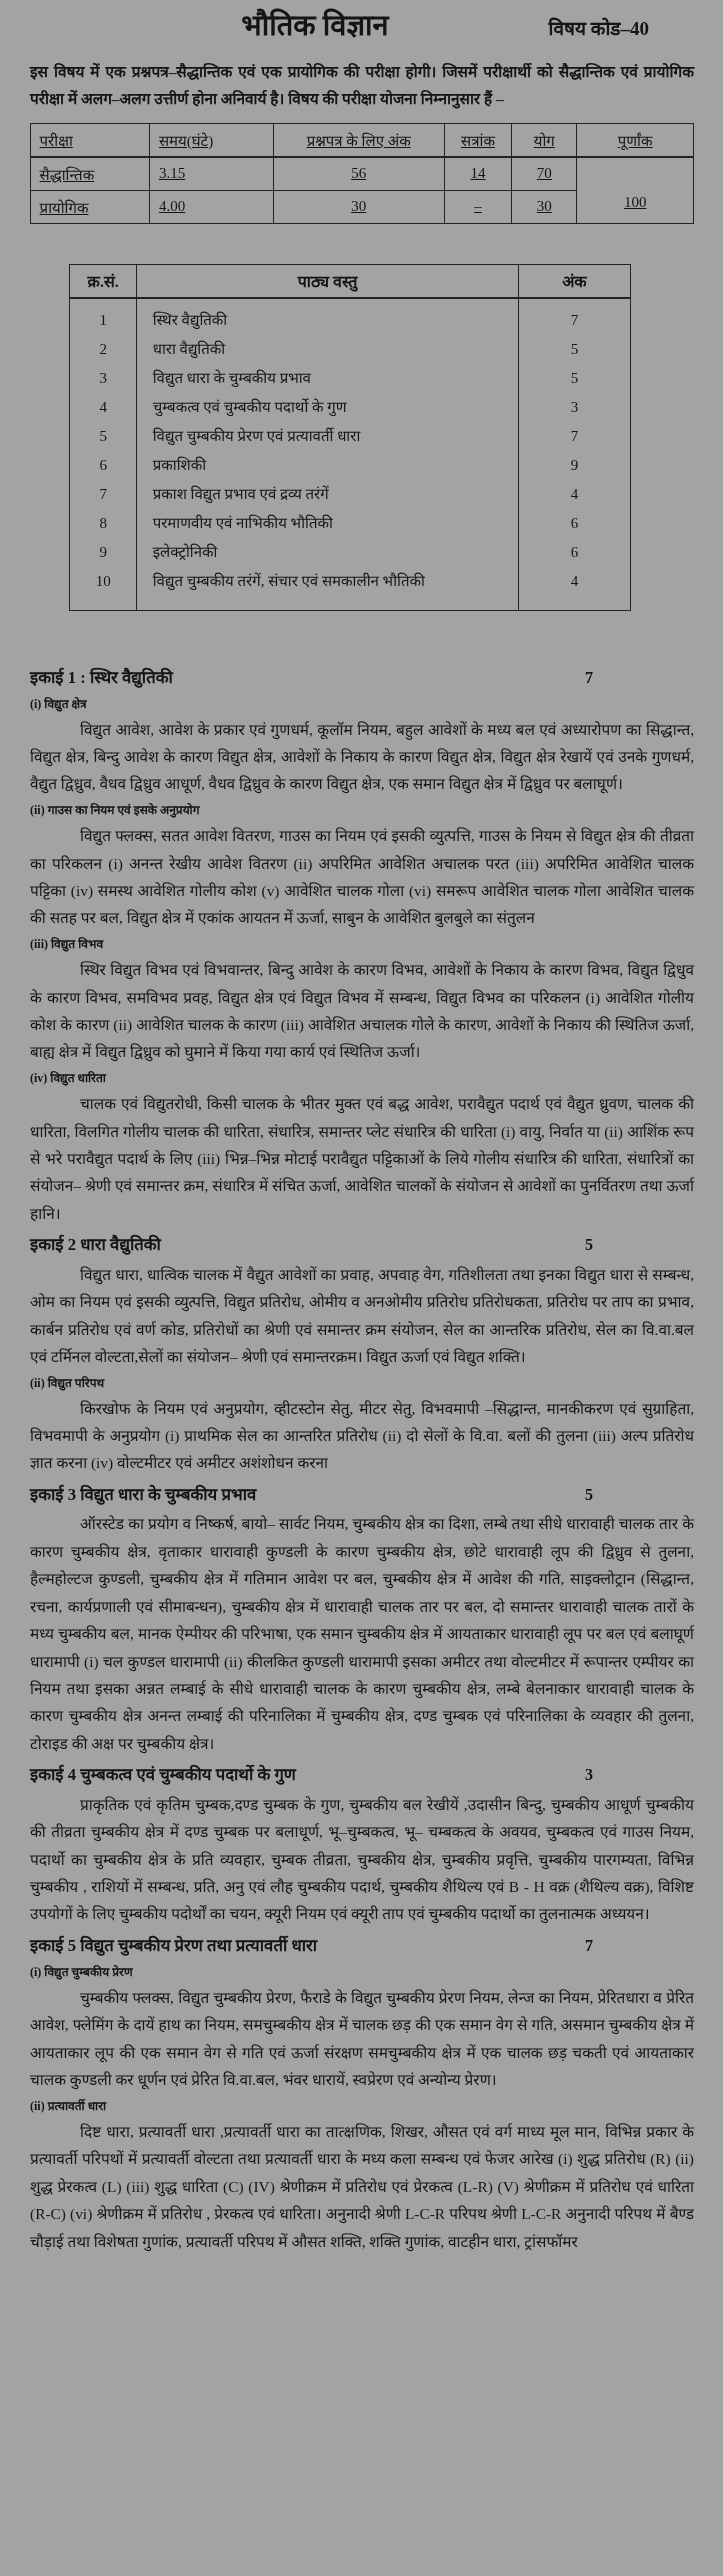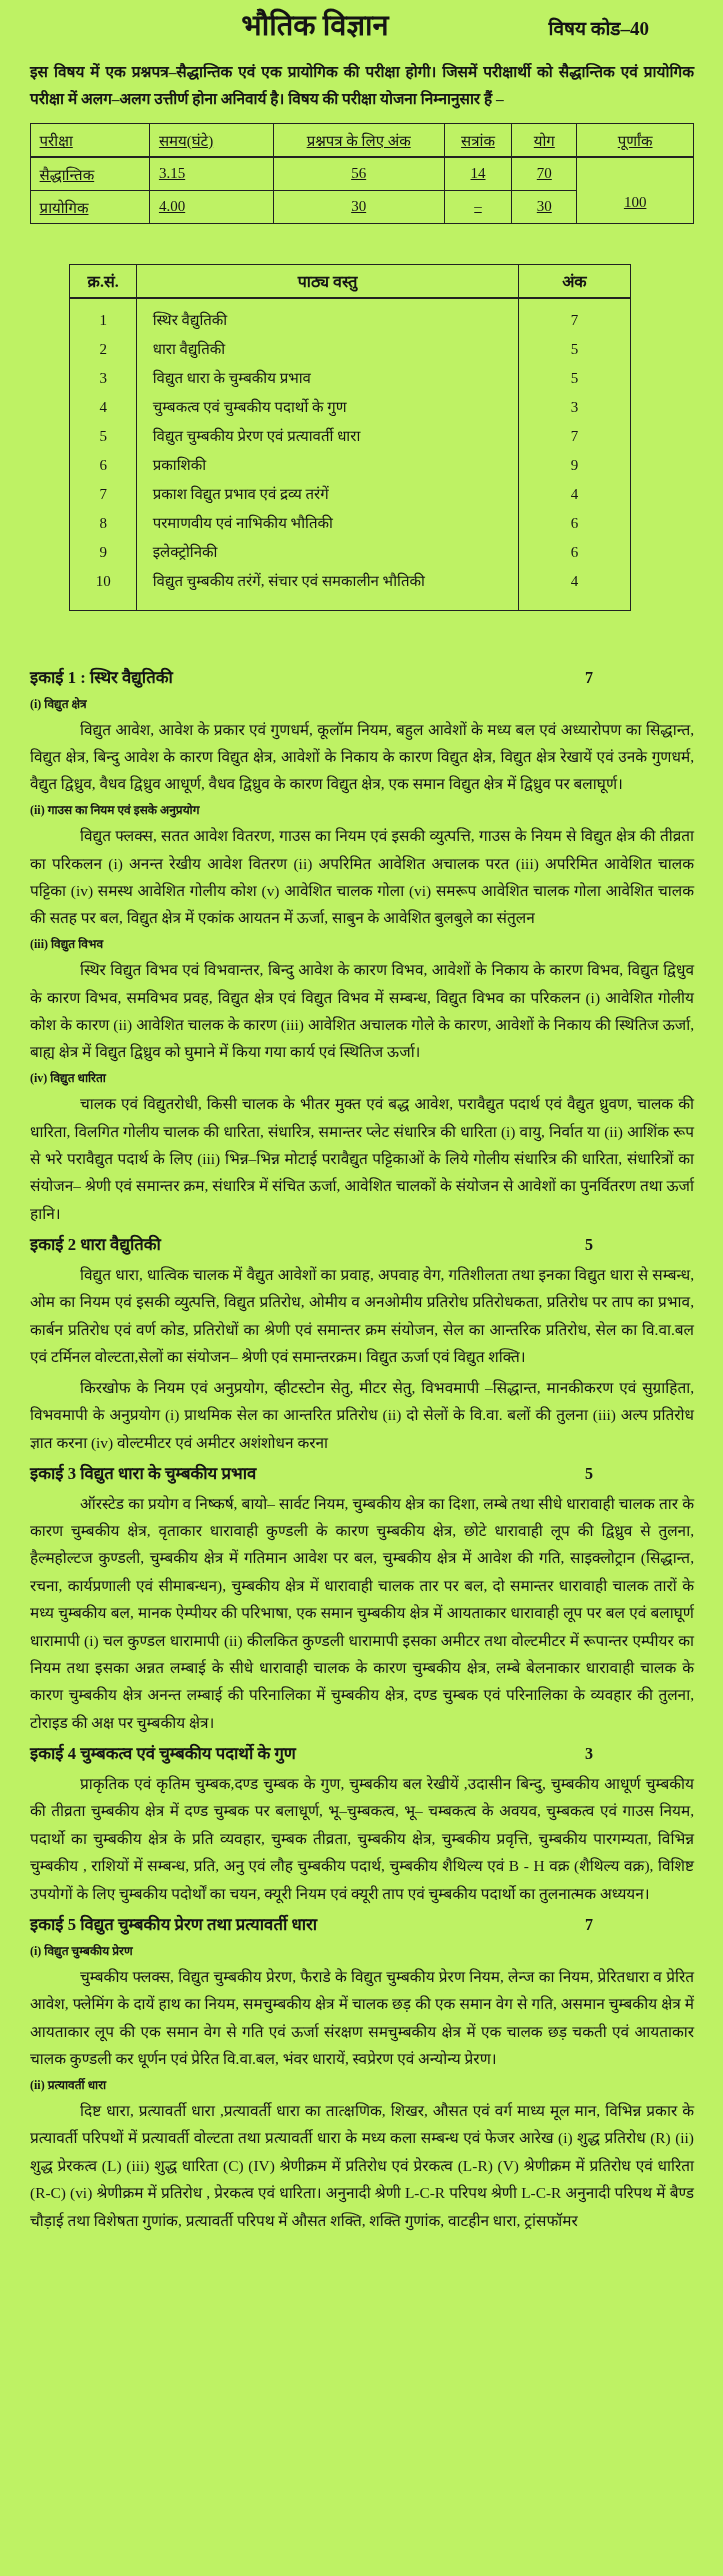--- a/index.html
+++ b/index.html
@@ -1,20 +1,20 @@
 <!DOCTYPE html>
 <html lang="hi" style="font-size:13.7px"><head>
 <meta charset="utf-8">
 <style>
   html,body{margin:0;padding:0;background:#ffffff;}
   .page{
     width:723px;
     min-height:2576px;
     margin:0 auto;
-    background:#bef264;
+    background:#a3a3a3;
     color:#151515;
     box-sizing:border-box;
     padding:5.1px 29px 13.7px 30px;
     font-family:"Liberation Serif","DejaVu Sans",serif;
   }
   
   .title-row{position:relative;height:45px;}
   .doc-title{
     margin:0;padding-right:94px;
     text-align:center;
@@ -200,20 +200,21 @@
 
   <div class="unit">
     <div class="unit-heading">
       <span>इकाई 2 धारा वैद्युतिकी</span>
       <span class="marks">5</span>
     </div>
     <div class="part">
       <p class="part-text">विद्युत धारा, धात्विक चालक में वैद्युत आवेशों का प्रवाह, अपवाह वेग, गतिशीलता तथा इनका विद्युत धारा से सम्बन्ध, ओम का नियम एवं इसकी व्युत्पत्ति, विद्युत प्रतिरोध, ओमीय व अनओमीय प्रतिरोध प्रतिरोधकता, प्रतिरोध पर ताप का प्रभाव, कार्बन प्रतिरोध एवं वर्ण कोड, प्रतिरोधों का श्रेणी एवं समान्तर क्रम संयोजन, सेल का आन्तरिक प्रतिरोध, सेल का वि.वा.बल एवं टर्मिनल वोल्टता,सेलों का संयोजन– श्रेणी एवं समान्तरक्रम। विद्युत ऊर्जा एवं विद्युत शक्ति।</p>
     </div>
     <div class="part">
+      <div class="part-label">(ii) विद्युत  परिपथ</div>
       <p class="part-text">किरखोफ के नियम एवं अनुप्रयोग, व्हीटस्टोन सेतु, मीटर सेतु, विभवमापी –सिद्धान्त, मानकीकरण एवं सुग्राहिता, विभवमापी के अनुप्रयोग (i) प्राथमिक सेल का आन्तरित प्रतिरोध (ii) दो सेलों के वि.वा. बलों की तुलना (iii) अल्प प्रतिरोध ज्ञात करना (iv) वोल्टमीटर एवं अमीटर अशंशोधन करना</p>
     </div>
   </div>
 
   <div class="unit">
     <div class="unit-heading">
       <span>इकाई 3 विद्युत धारा के चुम्बकीय प्रभाव</span>
       <span class="marks">5</span>
     </div>
     <div class="part">

